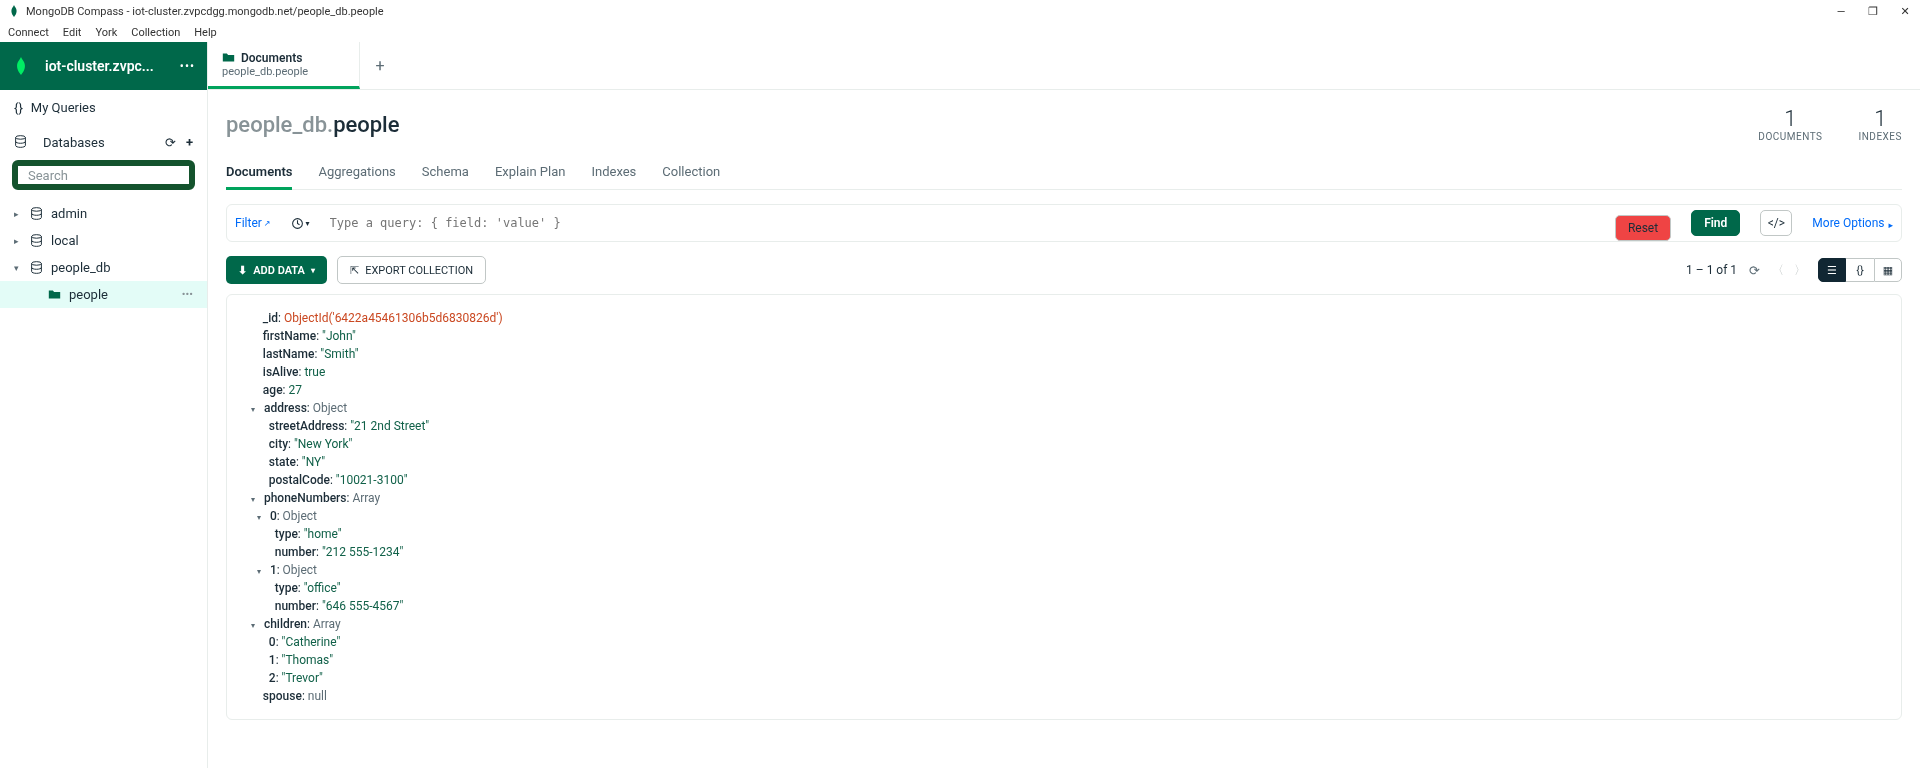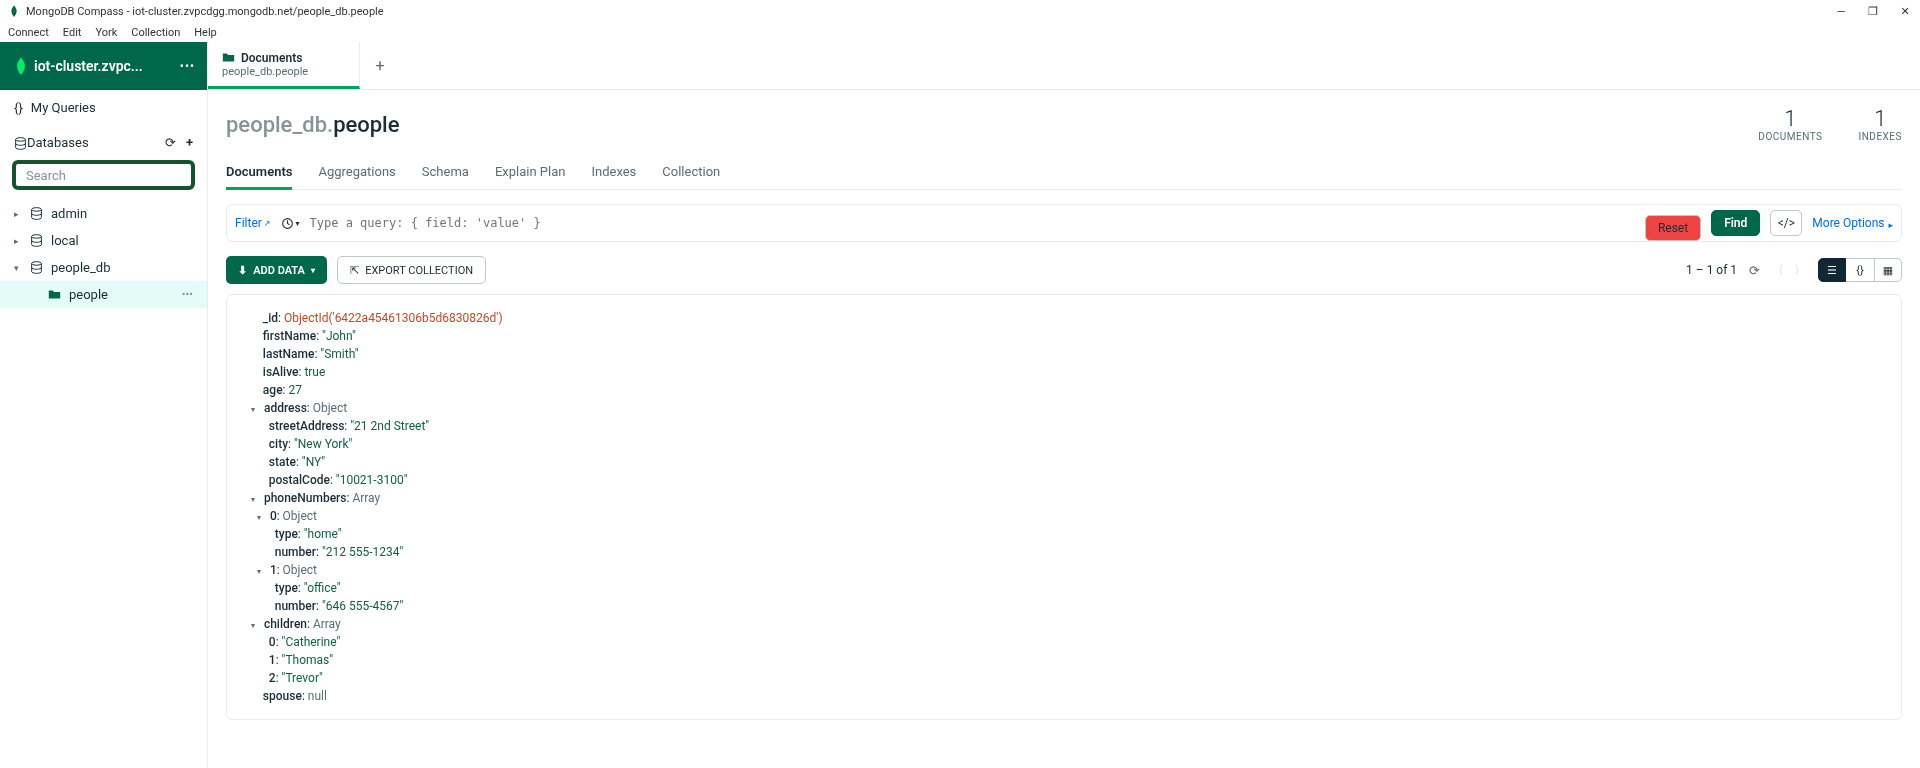--- a/index.html
+++ b/index.html
@@ -7,29 +7,29 @@
 .titlebar { height: 22px; display: flex; align-items: center; justify-content: space-between; padding: 0 8px; background: #fff; }
 .titlebar-left { display: flex; align-items: center; gap: 6px; }
 .titlebar-left svg { width: 12px; height: 12px; }
 .titlebar-title { font-size: 11px; color: #333; }
 .titlebar-controls { display: flex; gap: 18px; }
 .titlebar-controls span { font-size: 11px; cursor: default; color: #333; width: 14px; text-align: center; }
 .menubar { height: 20px; display: flex; align-items: center; padding: 0 8px; gap: 14px; font-size: 11px; color: #333; }
 .menubar span { cursor: default; }
 .main { display: flex; height: calc(100vh - 42px); }
 .sidebar { width: 208px; background: #fff; border-right: 1px solid #E8EDEB; display: flex; flex-direction: column; }
-.conn-header { background: #00684A; color: #fff; height: 48px; display: flex; align-items: center; padding: 0 12px; gap: 4px; }
+.conn-header { background: #00684A; color: #fff; height: 48px; display: flex; align-items: center; padding: 0 12px; gap: 15px; }
 .conn-header svg { width: 18px; height: 18px; flex-shrink: 0; }
 .conn-name { font-weight: 600; font-size: 14px; white-space: nowrap; overflow: hidden; text-overflow: ellipsis; flex: 1; }
 .conn-dots { letter-spacing: 1px; font-size: 12px; }
 .side-section { padding: 10px 14px; display: flex; align-items: center; gap: 8px; color: #1C2D38; font-size: 13px; }
 .side-section.fb { justify-content: space-between; }
 .side-icons { display: flex; gap: 10px; }
 .search-wrap { padding: 0 12px 8px; }
-.search { width: 100%; height: 30px; border: 4px solid #14532d; border-radius: 6px; padding: 0 10px; font-size: 13px; color: #889397; }
+.search { width: 100%; height: 30px; border: 6px solid #14532d; border-radius: 6px; padding: 0 10px; font-size: 13px; color: #889397; }
 .search::placeholder { color: #889397; }
 .db-list { padding: 2px 0; }
 .db-item { display: flex; align-items: center; gap: 8px; padding: 6px 14px; font-size: 13px; color: #1C2D38; }
 .db-item .caret { width: 8px; font-size: 9px; color: #5C6C75; }
 .db-item.expanded .caret { transform: rotate(0deg); }
 .coll-item { display: flex; align-items: center; gap: 8px; padding: 6px 14px 6px 48px; font-size: 13px; background: #E3FCF7; color: #1C2D38; justify-content: space-between; }
 .coll-item-inner { display: flex; align-items: center; gap: 8px; }
 .content { flex: 1; display: flex; flex-direction: column; overflow: hidden; }
 .tabs { height: 48px; display: flex; align-items: stretch; border-bottom: 1px solid #E8EDEB; }
 .tab { width: 152px; border-right: 1px solid #E8EDEB; padding: 6px 14px; display: flex; flex-direction: column; justify-content: center; border-bottom: 3px solid #00A35C; background: #fff; }
@@ -40,21 +40,21 @@
 .header-row { display: flex; justify-content: space-between; align-items: center; margin-bottom: 14px; }
 .ns-title { font-size: 22px; font-weight: 500; }
 .ns-title .db { color: #889397; }
 .ns-title .coll { color: #1C2D38; }
 .stats { display: flex; gap: 36px; text-align: center; }
 .stat-val { font-size: 22px; color: #1C2D38; font-weight: 300; }
 .stat-lbl { font-size: 10px; color: #5C6C75; letter-spacing: 0.5px; }
 .subtabs { display: flex; gap: 26px; border-bottom: 1px solid #E8EDEB; margin-bottom: 14px; }
 .subtab { padding: 8px 0; font-size: 13px; color: #5C6C75; border-bottom: 3px solid transparent; margin-bottom: -1px; }
 .subtab.active { color: #1C2D38; font-weight: 600; border-bottom-color: #00A35C; }
-.filter-bar { border: 1px solid #E8EDEB; border-radius: 6px; height: 38px; display: flex; align-items: center; padding: 0 8px; gap: 10px; margin-bottom: 14px; }
+.filter-bar { border: 1px solid #E8EDEB; border-radius: 6px; height: 38px; display: flex; align-items: center; padding: 0 8px; gap: 20px; margin-bottom: 14px; }
 .filter-label { color: #016BF8; font-size: 12px; display: flex; align-items: center; gap: 2px; }
 .filter-label sup { font-size: 8px; }
 .clock-btn { display: flex; align-items: center; gap: 2px; color: #1C2D38; font-size: 11px; }
 .filter-input { flex: 1; border: none; outline: none; font-family: "Menlo", "Consolas", monospace; font-size: 12px; color: #889397; }
 .btn { height: 26px; padding: 0 12px; border-radius: 5px; font-size: 12px; display: inline-flex; align-items: center; justify-content: center; border: 1px solid #C1C7C6; background: #fff; color: #1C2D38; }
 .btn.gray { background: #ef4444; margin-top: 10px; }
 .btn.green { background: #00684A; color: #fff; border-color: #00684A; font-weight: 600; }
 .btn.icon { width: 32px; padding: 0; }
 .more-opt { color: #016BF8; font-size: 12px; display: flex; align-items: flex-end; gap: 4px; }
 .action-row { display: flex; justify-content: space-between; align-items: center; margin-bottom: 10px; }
@@ -114,21 +114,21 @@
           <path fill="#00ED64" d="M8 0c.6 2 3.5 4 3.5 8s-2.5 6.5-3.2 7.5L8 16l-.3-.5C7 14.5 4.5 12 4.5 8S7.4 2 8 0z"></path>
         </svg>
       <span class="conn-name">iot-cluster.zvpc...</span>
       <span class="conn-dots">•••</span>
     </div>
     <div class="side-section">
       <span>{}</span>
       <span>My Queries</span>
     </div>
     <div class="side-section fb">
-      <div style="display:flex;gap:0;align-items:flex-end">
+      <div style="display:flex;gap:16px;align-items:flex-start">
         <svg class="icon-sm" viewBox="0 0 16 16">
             <ellipse cx="8" cy="3" rx="6" ry="2.2" fill="none" stroke="#1C2D38" stroke-width="1.2"></ellipse>
             <path d="M2 3v10c0 1.2 2.7 2.2 6 2.2s6-1 6-2.2V3" fill="none" stroke="#1C2D38" stroke-width="1.2"></path>
             <path d="M2 8c0 1.2 2.7 2.2 6 2.2s6-1 6-2.2" fill="none" stroke="#1C2D38" stroke-width="1.2"></path>
           </svg>
         <span>Databases</span>
       </div>
       <div class="side-icons">
         <span>⟳</span>
         <span style="font-weight:bold">+</span>

